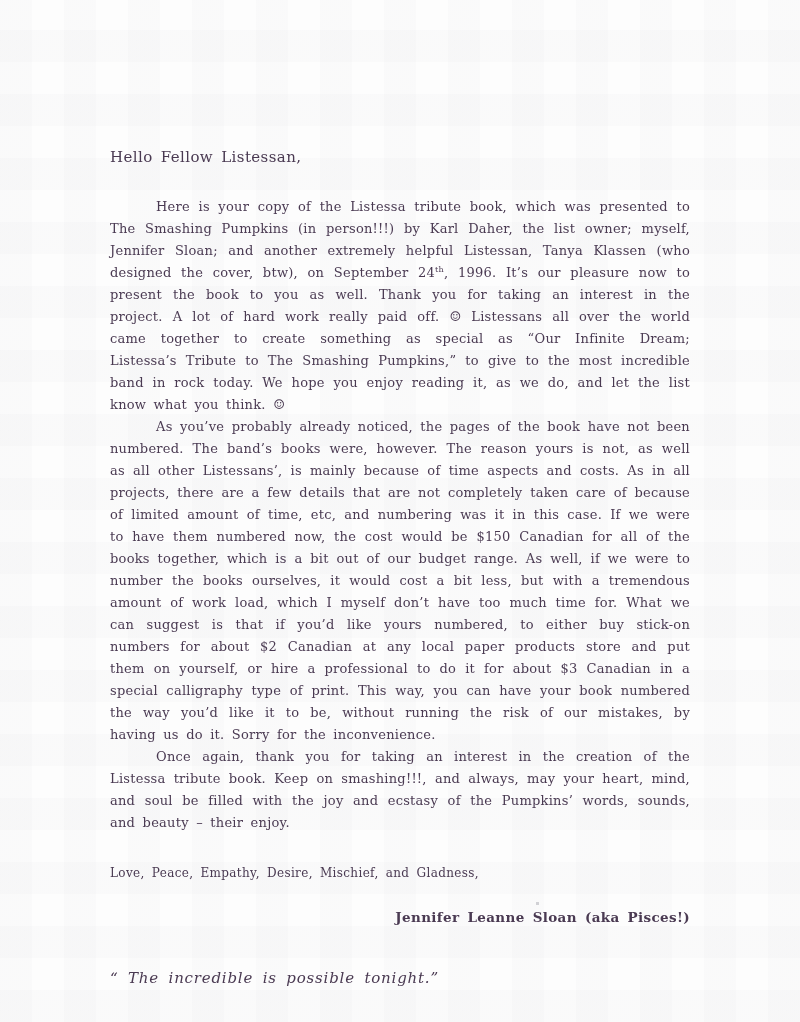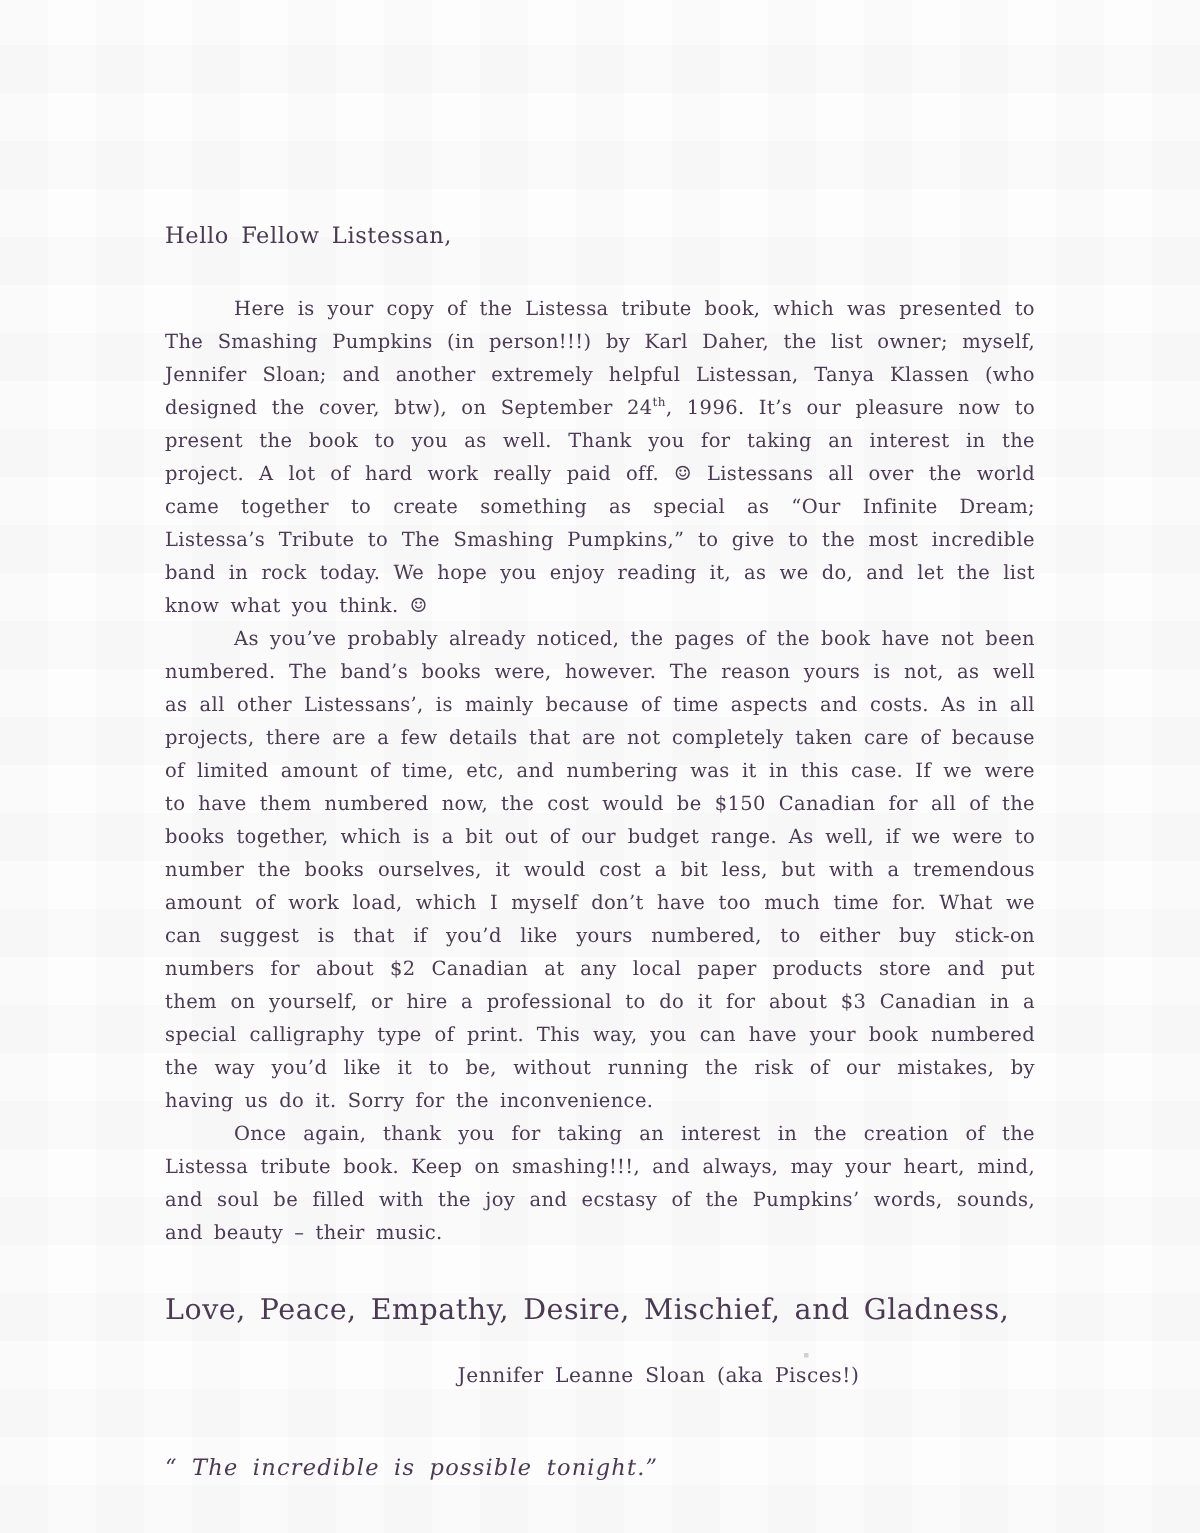--- a/index.html
+++ b/index.html
@@ -38,29 +38,30 @@
     text-align: justify;
     text-indent: 46px;
   }
   .body .para sup {
     font-size: 8px;
     line-height: 0;
     vertical-align: super;
   }
   .closing {
     margin-top: 28px;
-    font-size: 19px;
+    font-size: 12px;
     line-height: 22px;
     letter-spacing: 0.35px;
     word-spacing: 3px;
   }
   .signature {
     margin-top: 22px;
     padding-left: 78px;
-    text-align: center;
+    text-align: right;
+    font-weight: bold;
   }
   .sig-name, .sig-email {
     font-size: 13.5px;
     line-height: 23px;
     letter-spacing: 0.35px;
     word-spacing: 3px;
   }
   .quote {
     margin-top: 38px;
     font-size: 15px;
@@ -84,21 +85,21 @@
 <div class="page">
   <div class="content">
 
     <p class="salutation">Hello Fellow Listessan,</p>
 
     <div class="body">
       <p class="para"><span>Here is your copy of the Listessa tribute book, which was presented to The Smashing Pumpkins (in person!!!) by Karl Daher, the list owner; myself, Jennifer Sloan; and another extremely helpful Listessan, Tanya Klassen (who designed the cover, btw), on September 24</span><sup>th</sup><span>, 1996.  It’s our pleasure now to present the book to you as well.  Thank you for taking an interest in the project.  A lot of hard work really paid off. ☺  Listessans all over the world came together to create something as special as “Our Infinite Dream; Listessa’s Tribute to The Smashing Pumpkins,” to give to the most incredible band in rock today.  We hope you enjoy reading it, as we do, and let the list know what you think. ☺</span></p>
 
       <p class="para">As you’ve probably already noticed, the pages of the book have not been numbered.  The band’s books were, however.  The reason yours is not, as well as all other Listessans’, is mainly because of time aspects and costs.  As in all projects, there are a few details that are not completely taken care of because of limited amount of time, etc, and numbering was it in this case.  If we were to have them numbered now, the cost would be $150 Canadian for all of the books together, which is a bit out of our budget range.  As well, if we were to number the books ourselves, it would cost a bit less, but with a tremendous amount of work load, which I myself don’t have too much time for.  What we can suggest is that if you’d like yours numbered, to either buy stick-on numbers for about $2 Canadian at any local paper products store and put them on yourself, or hire a professional to do it for about $3 Canadian in a special calligraphy type of print.  This way, you can have your book numbered the way you’d like it to be, without running the risk of our mistakes, by having us do it.  Sorry for the inconvenience.</p>
 
-      <p class="para">Once again, thank you for taking an interest in the creation of the Listessa tribute book.  Keep on smashing!!!, and always, may your heart, mind, and soul be filled with the joy and ecstasy of the Pumpkins’ words, sounds, and beauty – their music.</p>
+      <p class="para">Once again, thank you for taking an interest in the creation of the Listessa tribute book.  Keep on smashing!!!, and always, may your heart, mind, and soul be filled with the joy and ecstasy of the Pumpkins’ words, sounds, and beauty – their enjoy.</p>
     </div>
 
     <p class="closing">Love, Peace, Empathy, Desire, Mischief, and Gladness,</p>
 
     <div class="signature">
       <p class="sig-name">Jennifer Leanne Sloan (aka Pisces!)</p>
     </div>
 
     <p class="quote">“ The incredible is possible tonight.”</p>
 

